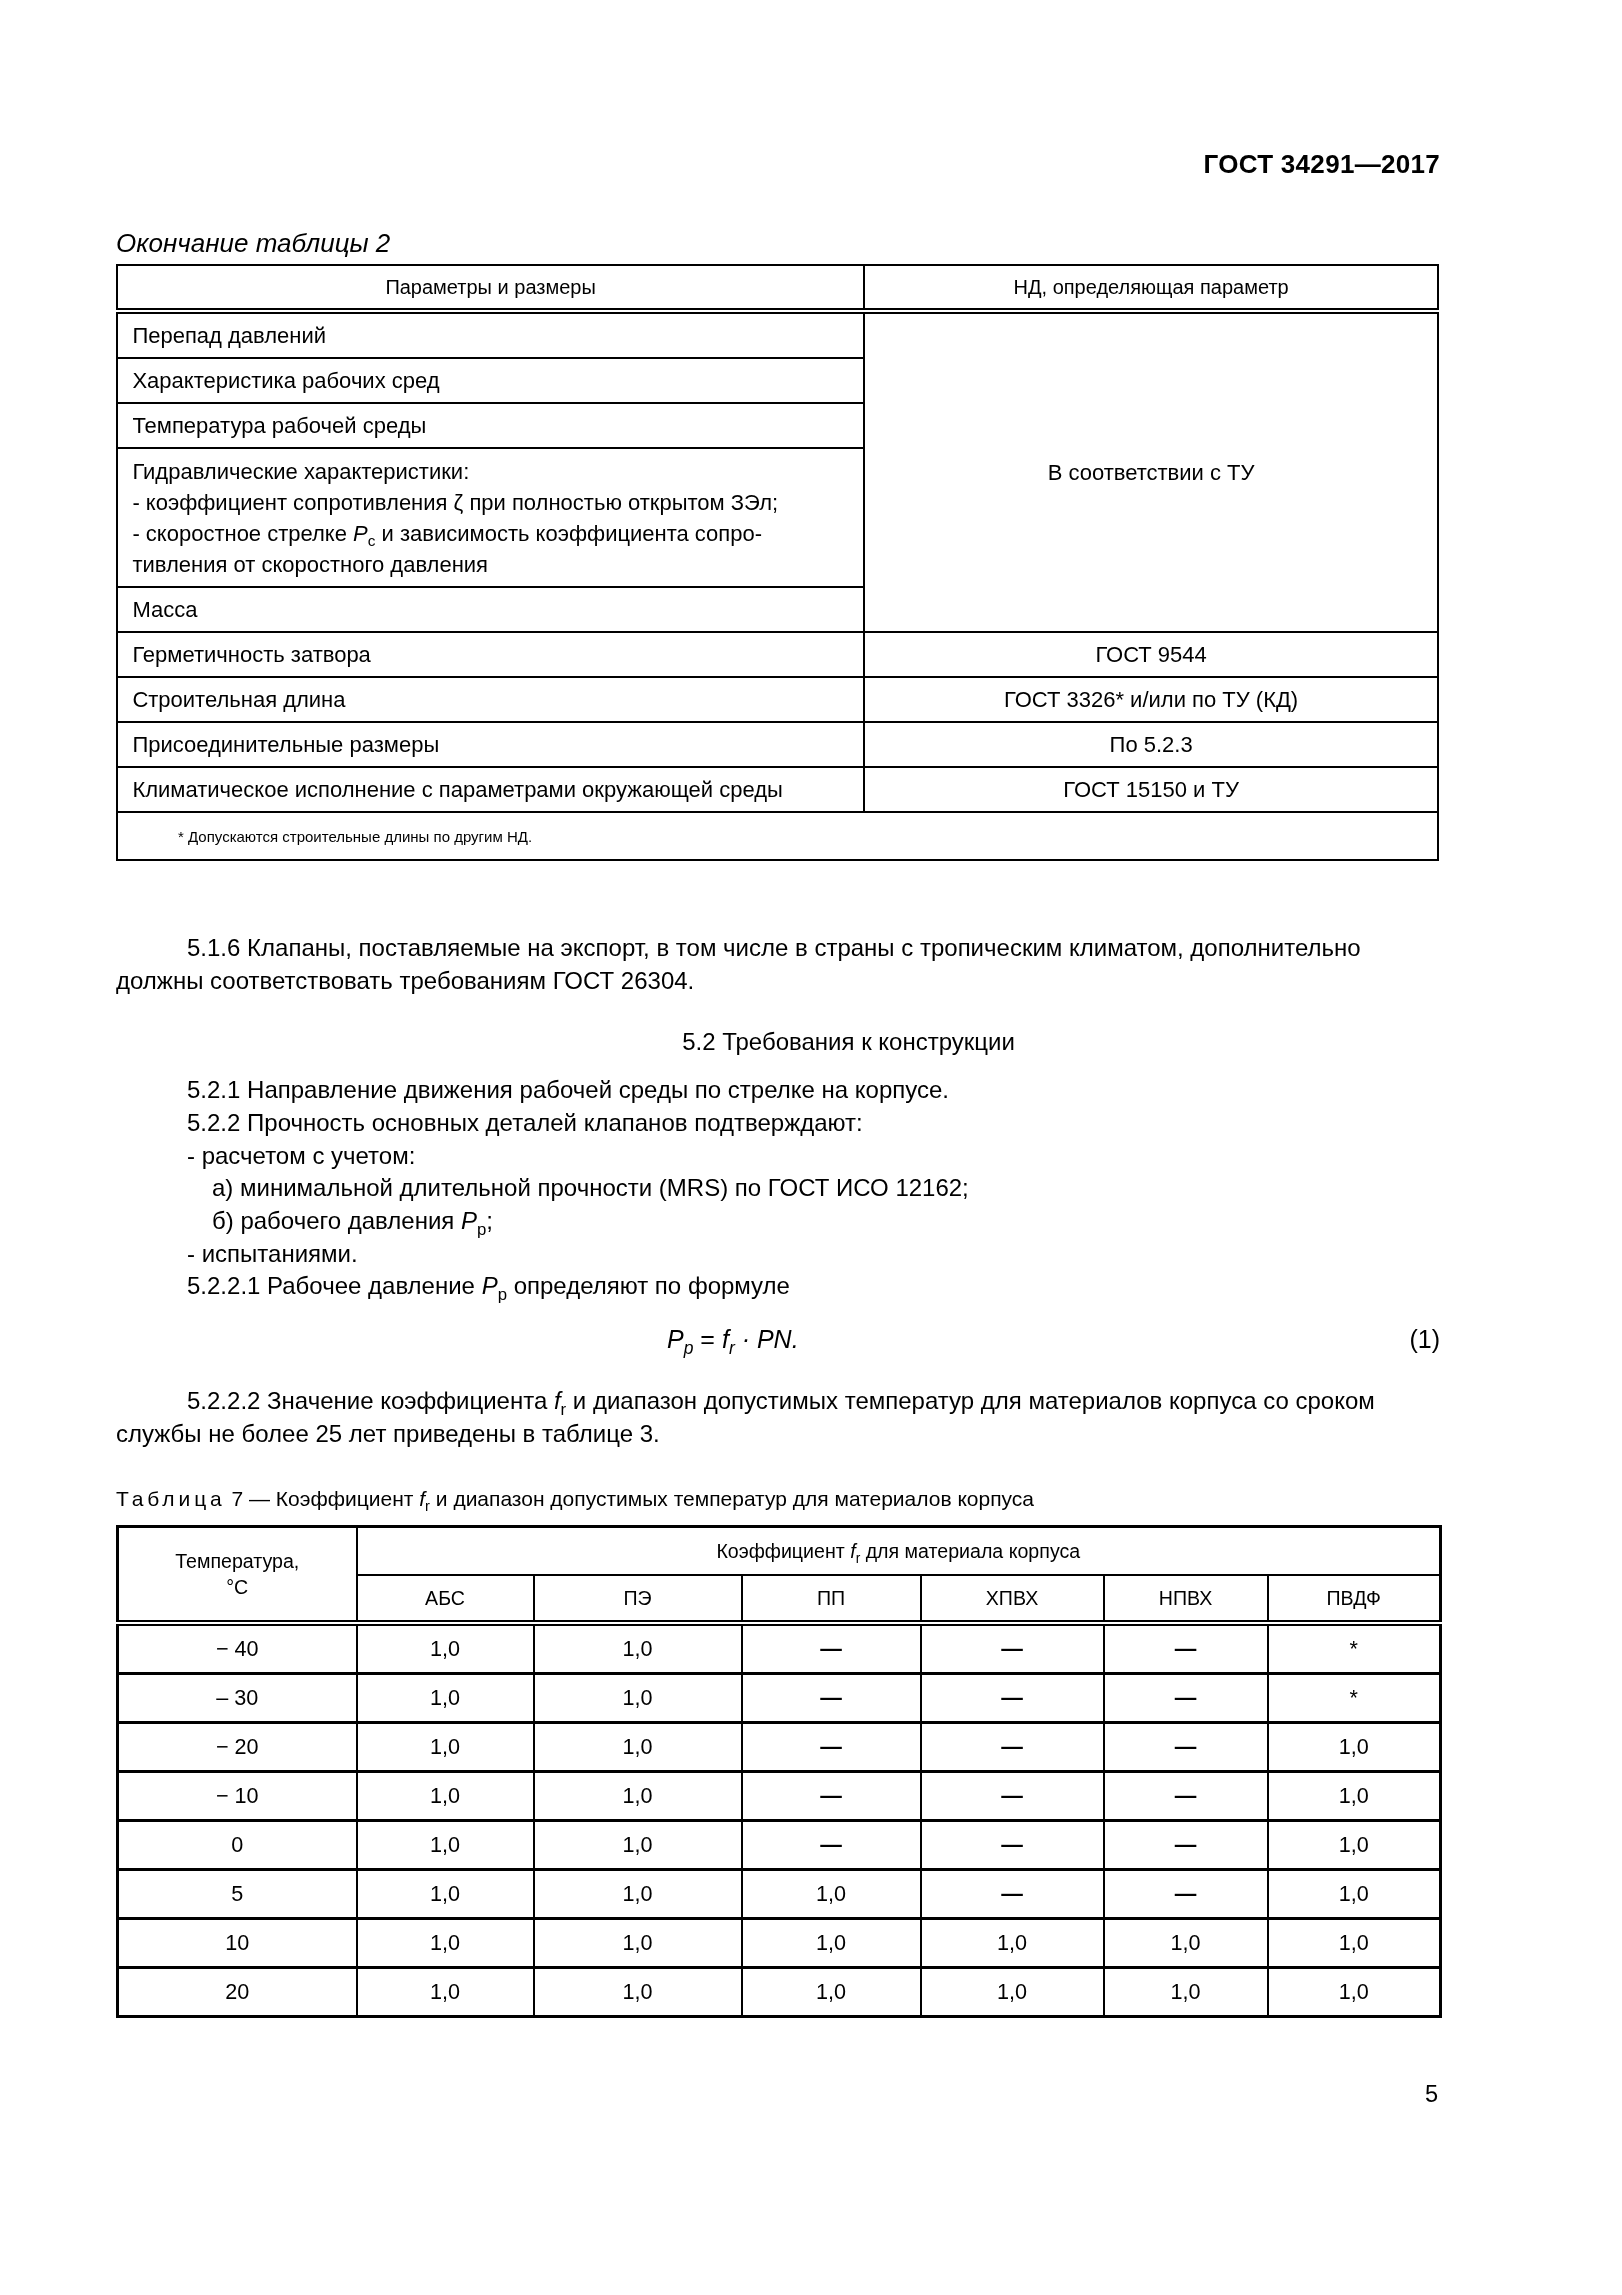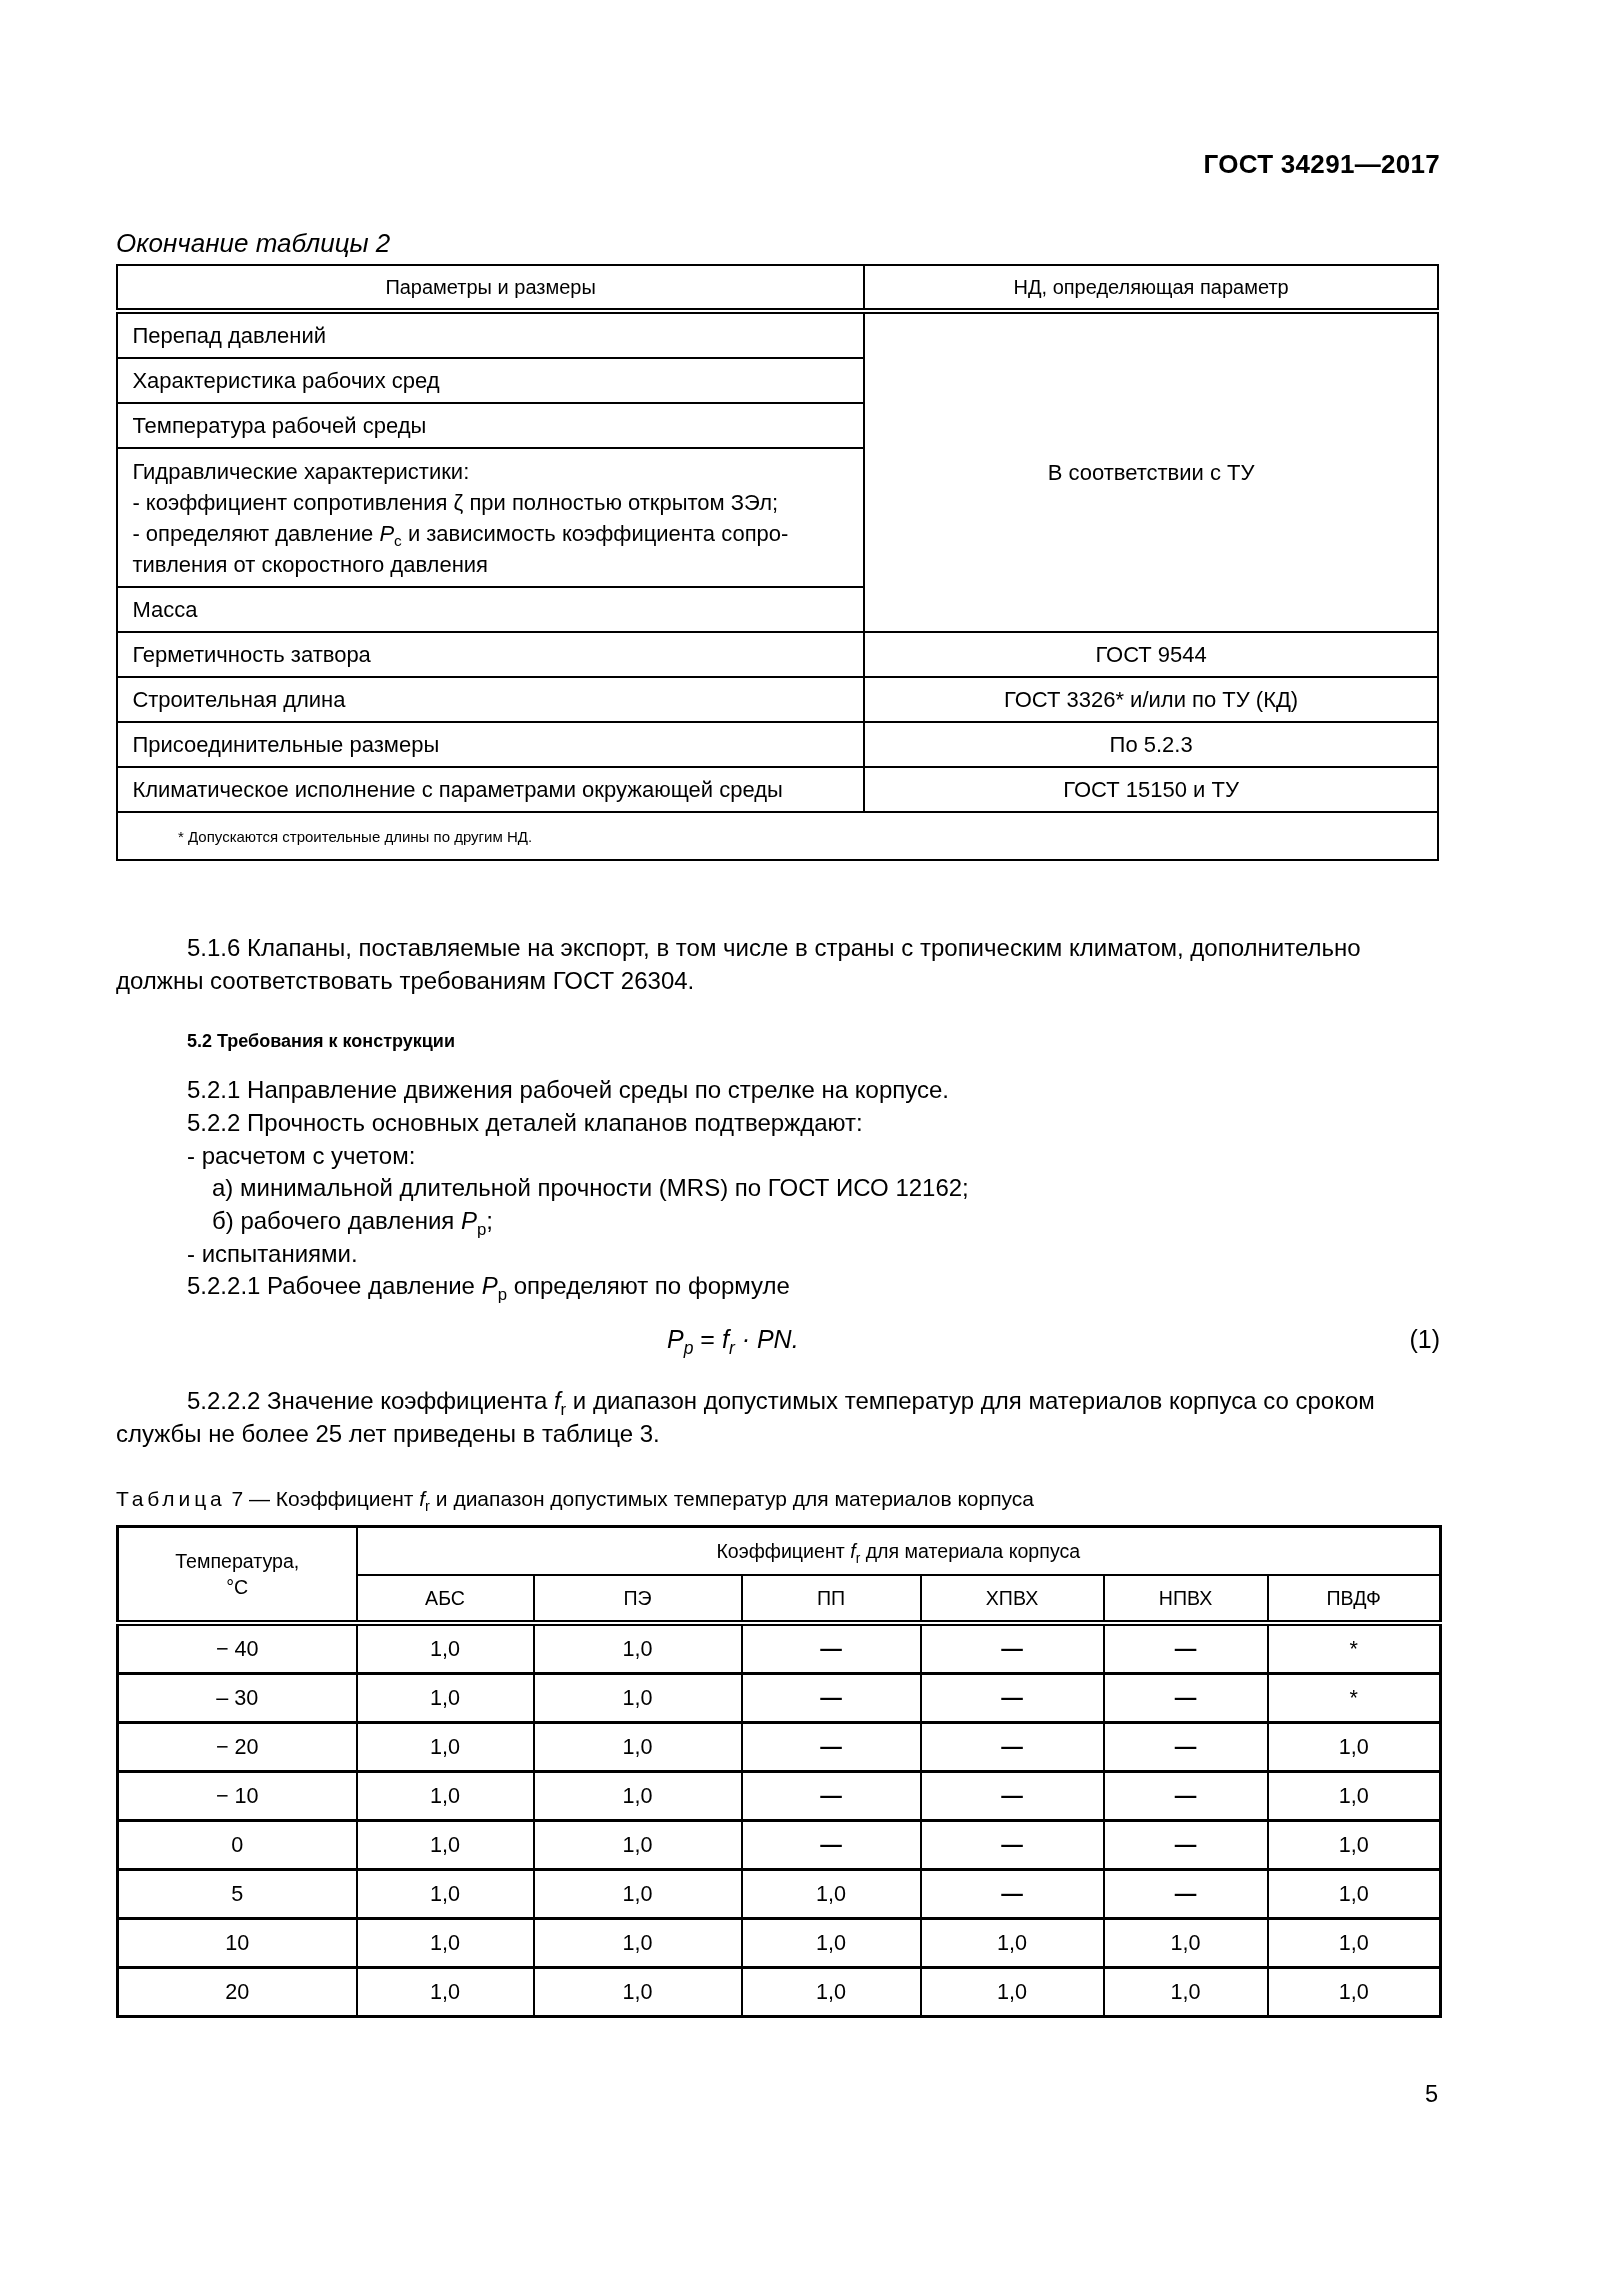--- a/index.html
+++ b/index.html
@@ -22,21 +22,21 @@
   .t2 td.multi { line-height: 31px; padding-top: 6.5px; padding-bottom: 6.5px; }
   .t2 td.note { padding-left: 60px; height: 46px; font-size: 15px; border-radius: 19px; }
   .t2 td.c { text-align: center; }
 
   
   .para { left: 116px; width: 1323px; font-size: 24px; line-height: 33px; }
   .indent { text-indent: 71px; }
   .ind { padding-left: 71px; }
   .ind2 { padding-left: 96px; }
   .ind-dash { padding-left: 71px; }
-  .h2 { font-weight: bold; font-size: 18px; }
+  .h2 { font-weight: normal; font-size: 24px; text-align: center; }
   i.v { font-style: italic; }
   sub { font-size: 70%; vertical-align: -0.35em; line-height: 0; }
   .formula { left: 667px; top: 1325px; font-size: 25px; font-style: italic; }
   .formula-num { right: 183px; top: 1325px; font-size: 25px; }
 
   
   .t3-caption { left: 116px; top: 1487px; font-size: 21px; }
   .t3-caption .spaced { letter-spacing: 3.9px; }
   .t3 { position: absolute; left: 116px; top: 1525px; width: 1323px; font-size: 21.6px; text-align: center; table-layout: fixed; }
   .t3 td, .t3 th { border: 2px solid #000; font-weight: normal; }
@@ -71,21 +71,21 @@
     <tr>
       <td class="l">Характеристика рабочих сред</td>
     </tr>
     <tr>
       <td class="l">Температура рабочей среды</td>
     </tr>
     <tr>
       <td class="l multi">
         <div>Гидравлические характеристики:</div>
         <div><span>-  коэффициент сопротивления </span><span>ζ</span><span> при полностью открытом ЗЭл;</span></div>
-        <div><span>-  определяют давление </span><i class="v">P</i><sub>c</sub><span> и зависимость коэффициента сопро-</span></div>
+        <div><span>-  скоростное стрелке </span><i class="v">P</i><sub>c</sub><span> и зависимость коэффициента сопро-</span></div>
         <div>тивления от скоростного давления</div>
       </td>
     </tr>
     <tr>
       <td class="l">Масса</td>
     </tr>
     <tr>
       <td class="l">Герметичность затвора</td>
       <td class="c">ГОСТ 9544</td>
     </tr>

